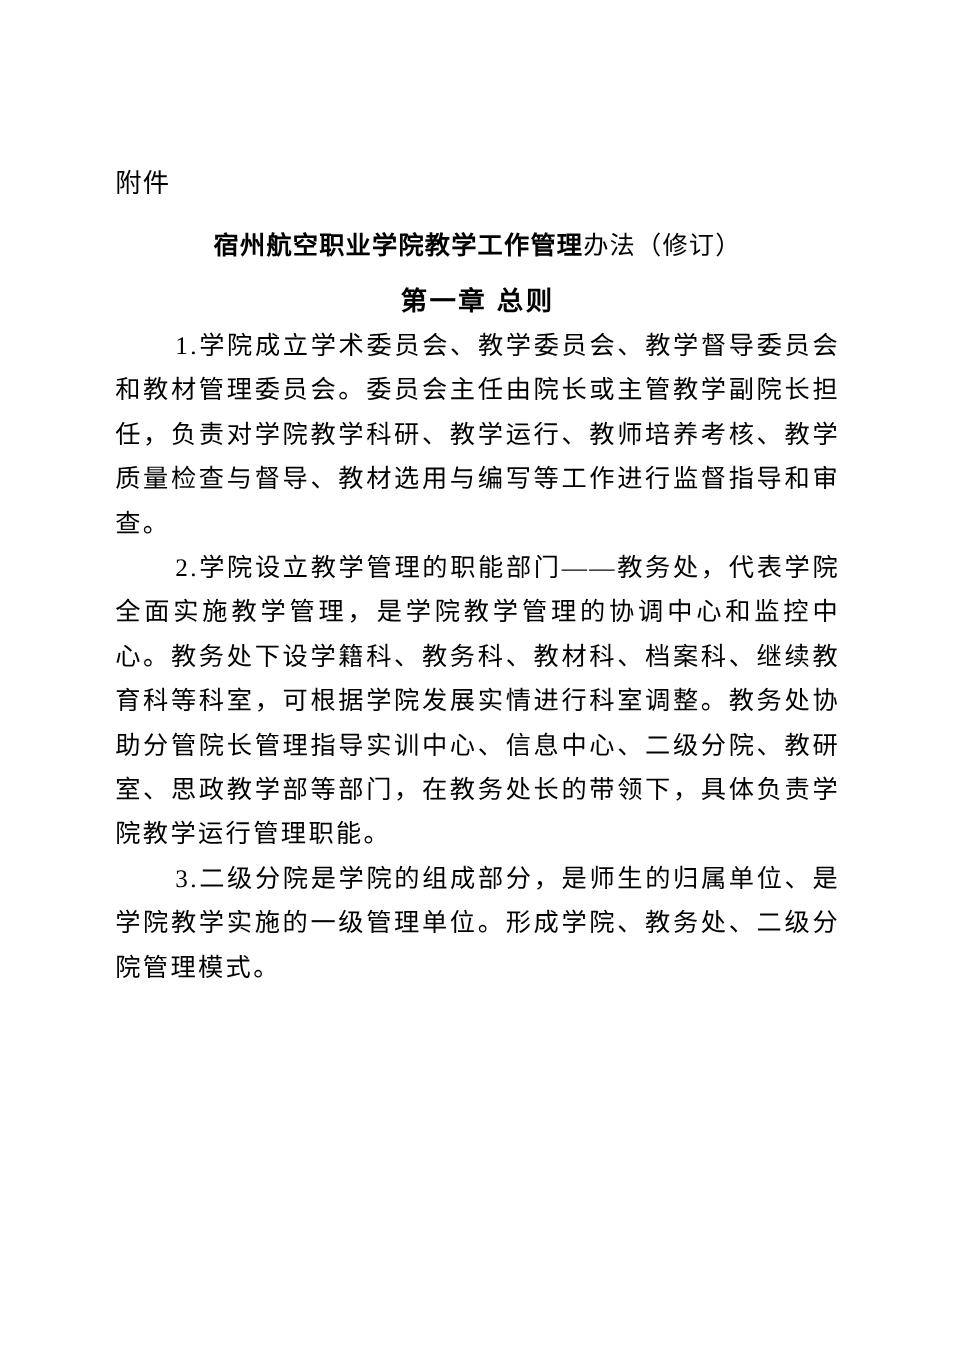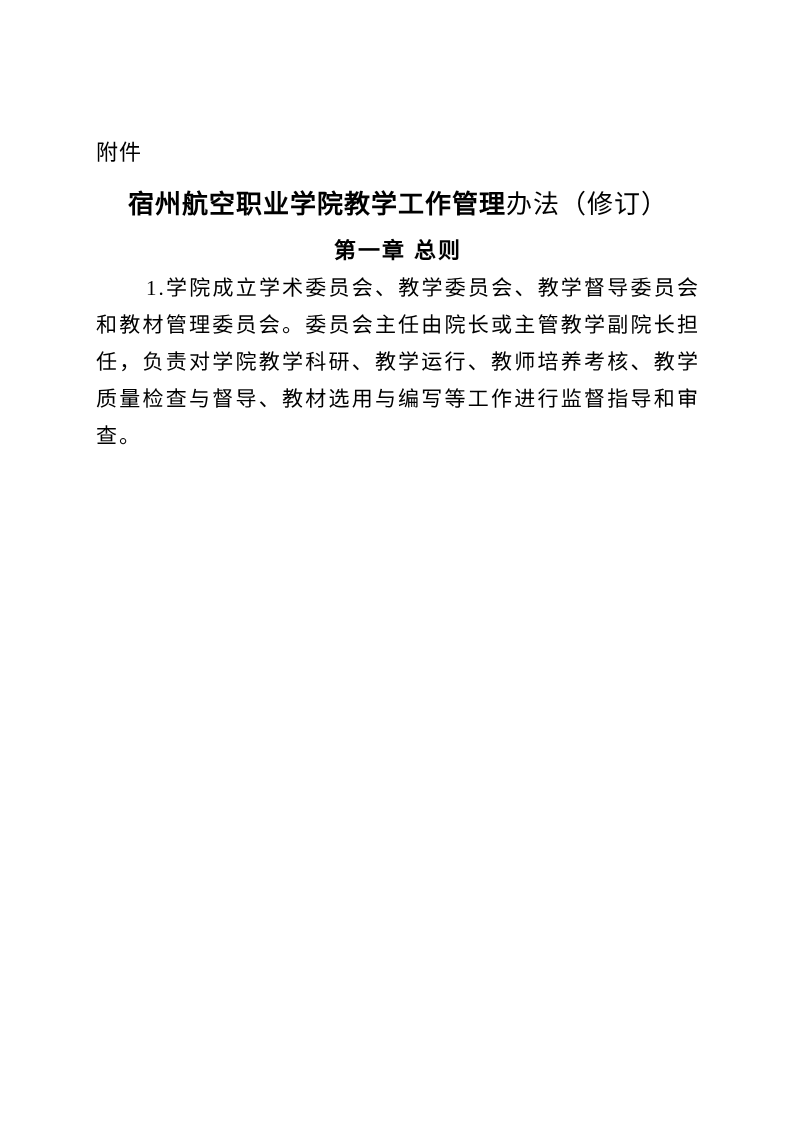--- a/index.html
+++ b/index.html
@@ -22,21 +22,21 @@
   .attachment {
     font-family: "Liberation Sans", "DejaVu Sans", sans-serif;
     font-weight: 500;
     font-size: 22px;
     line-height: 26px;
     letter-spacing: 1px;
   }
   .doc-title {
     margin: 22px 0 12px 0;
     text-align: center;
-    font-size: 26px;
+    font-size: 21px;
     line-height: 34px;
     letter-spacing: 1px;
     font-weight: 400;
   }
   .doc-title .t1 { font-weight: 900; }
   .doc-title .t2 { font-weight: 700; }
   .doc-title .t3 { font-weight: 400; }
   .chapter-heading {
     margin: 12px 0 4px 0;
     text-align: center;
@@ -70,15 +70,17 @@
 
   <h1 class="doc-title"><span class="t1">宿州航空职业学院教学</span><span class="t2">工作管理</span><span class="t3">办法（修订）</span></h1>
 
   <h2 class="chapter-heading first">第一章 总则</h2>
 
 
 
 
   <p class="body-para">1.学院成立学术委员会、教学委员会、教学督导委员会和教材管理委员会。委员会主任由院长或主管教学副院长担任，负责对学院教学科研、教学运行、教师培养考核、教学质量检查与督导、教材选用与编写等工作进行监督指导和审查。</p>
 
+  <p class="body-para">2.学院设立教学管理的职能部门——教务处，代表学院全面实施教学管理，是学院教学管理的协调中心和监控中心。教务处下设学籍科、教务科、教材科、档案科、继续教育科等科室，可根据学院发展实情进行科室调整。教务处协助分管院长管理指导实训中心、信息中心、二级分院、教研室、思政教学部等部门，在教务处长的带领下，具体负责学院教学运行管理职能。</p>
 
+  <p class="body-para">3.二级分院是学院的组成部分，是师生的归属单位、是学院教学实施的一级管理单位。形成学院、教务处、二级分院管理模式。</p>
 
 </div>
 
 </body></html>

